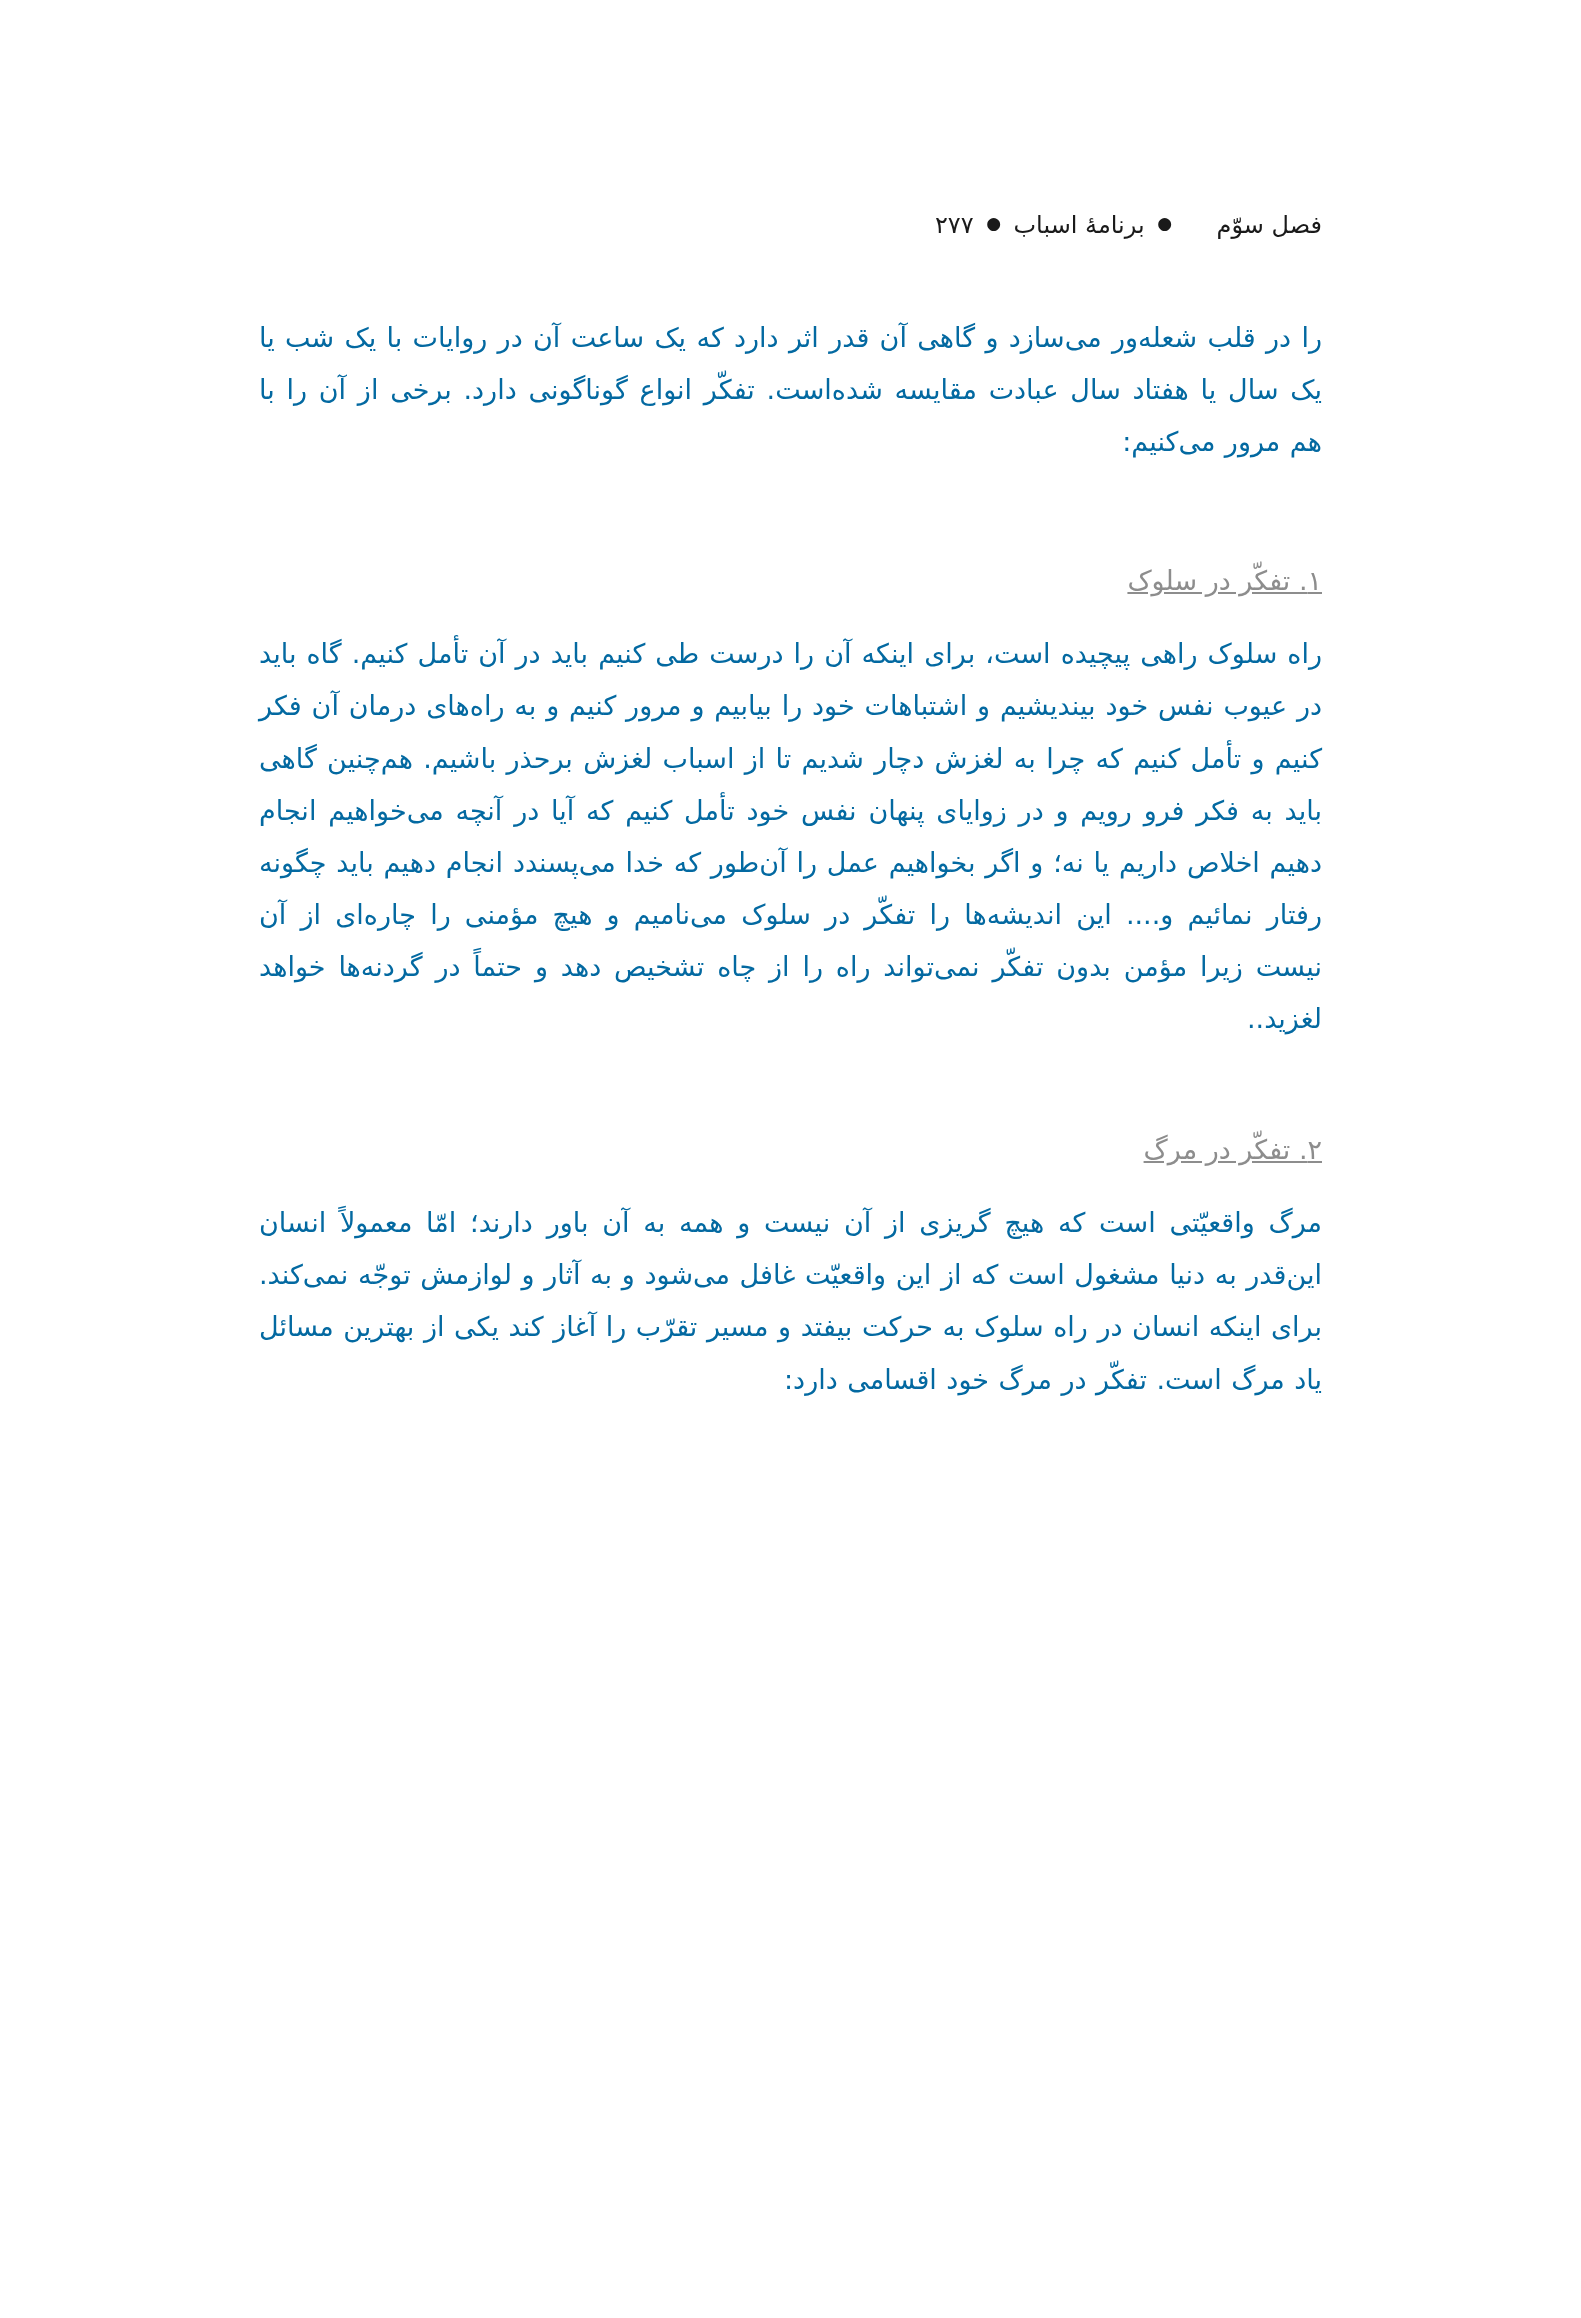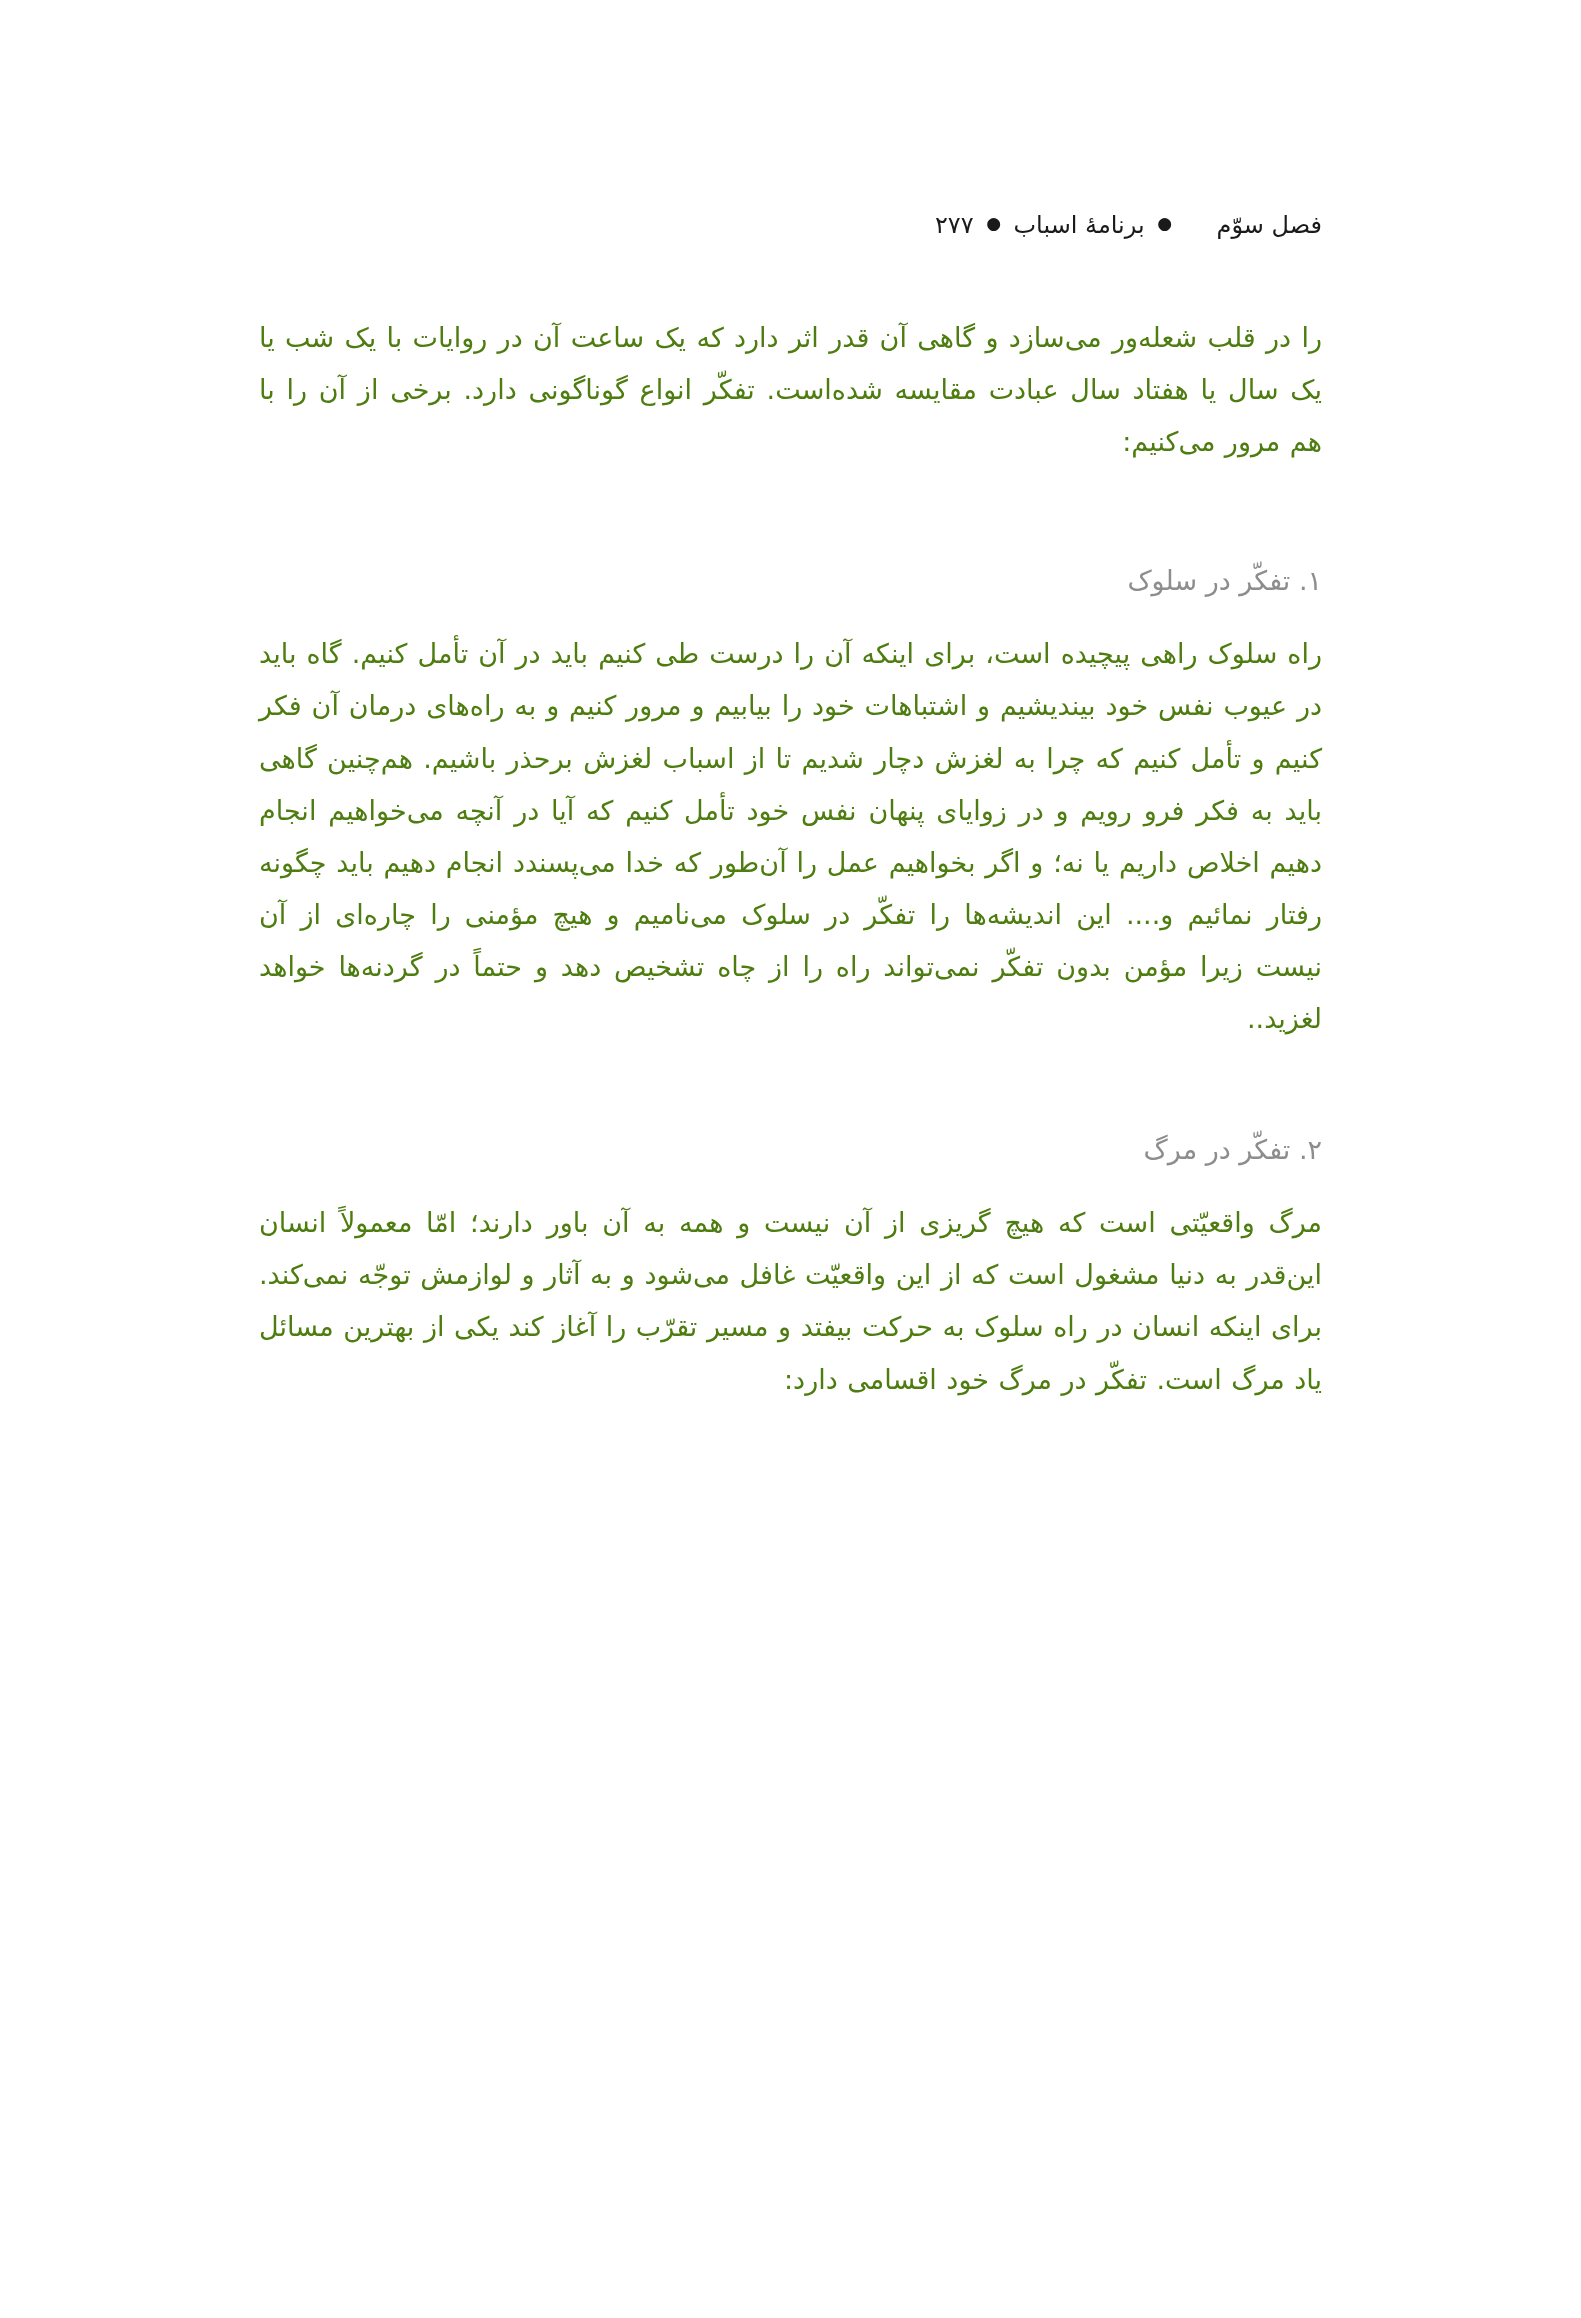--- a/index.html
+++ b/index.html
@@ -62,31 +62,32 @@
     white-space: nowrap;
   }
 
   p.body-text {
     font-size: 27px;
     line-height: 1.93;
     text-align: justify;
     text-justify: inter-word;
     margin: 0 0 27px 0;
     direction: rtl;
-    color: #4d7c0f;
+    color: #0369a1;
     word-spacing: 0.9px;
   }
 
   h2.section-heading {
     font-size: 27px;
     font-weight: 400;
     color: #8d8d8d;
     margin: 0;
     direction: rtl;
     text-align: right;
+    text-decoration: underline;
   }
 
   .gap-before-heading { height: 70px; }
   .gap-after-heading  { height: 32px; }
   .gap-between-blocks { height: 62px; }
 </style>
 </head>
 <body>
 
 <div class="page">

